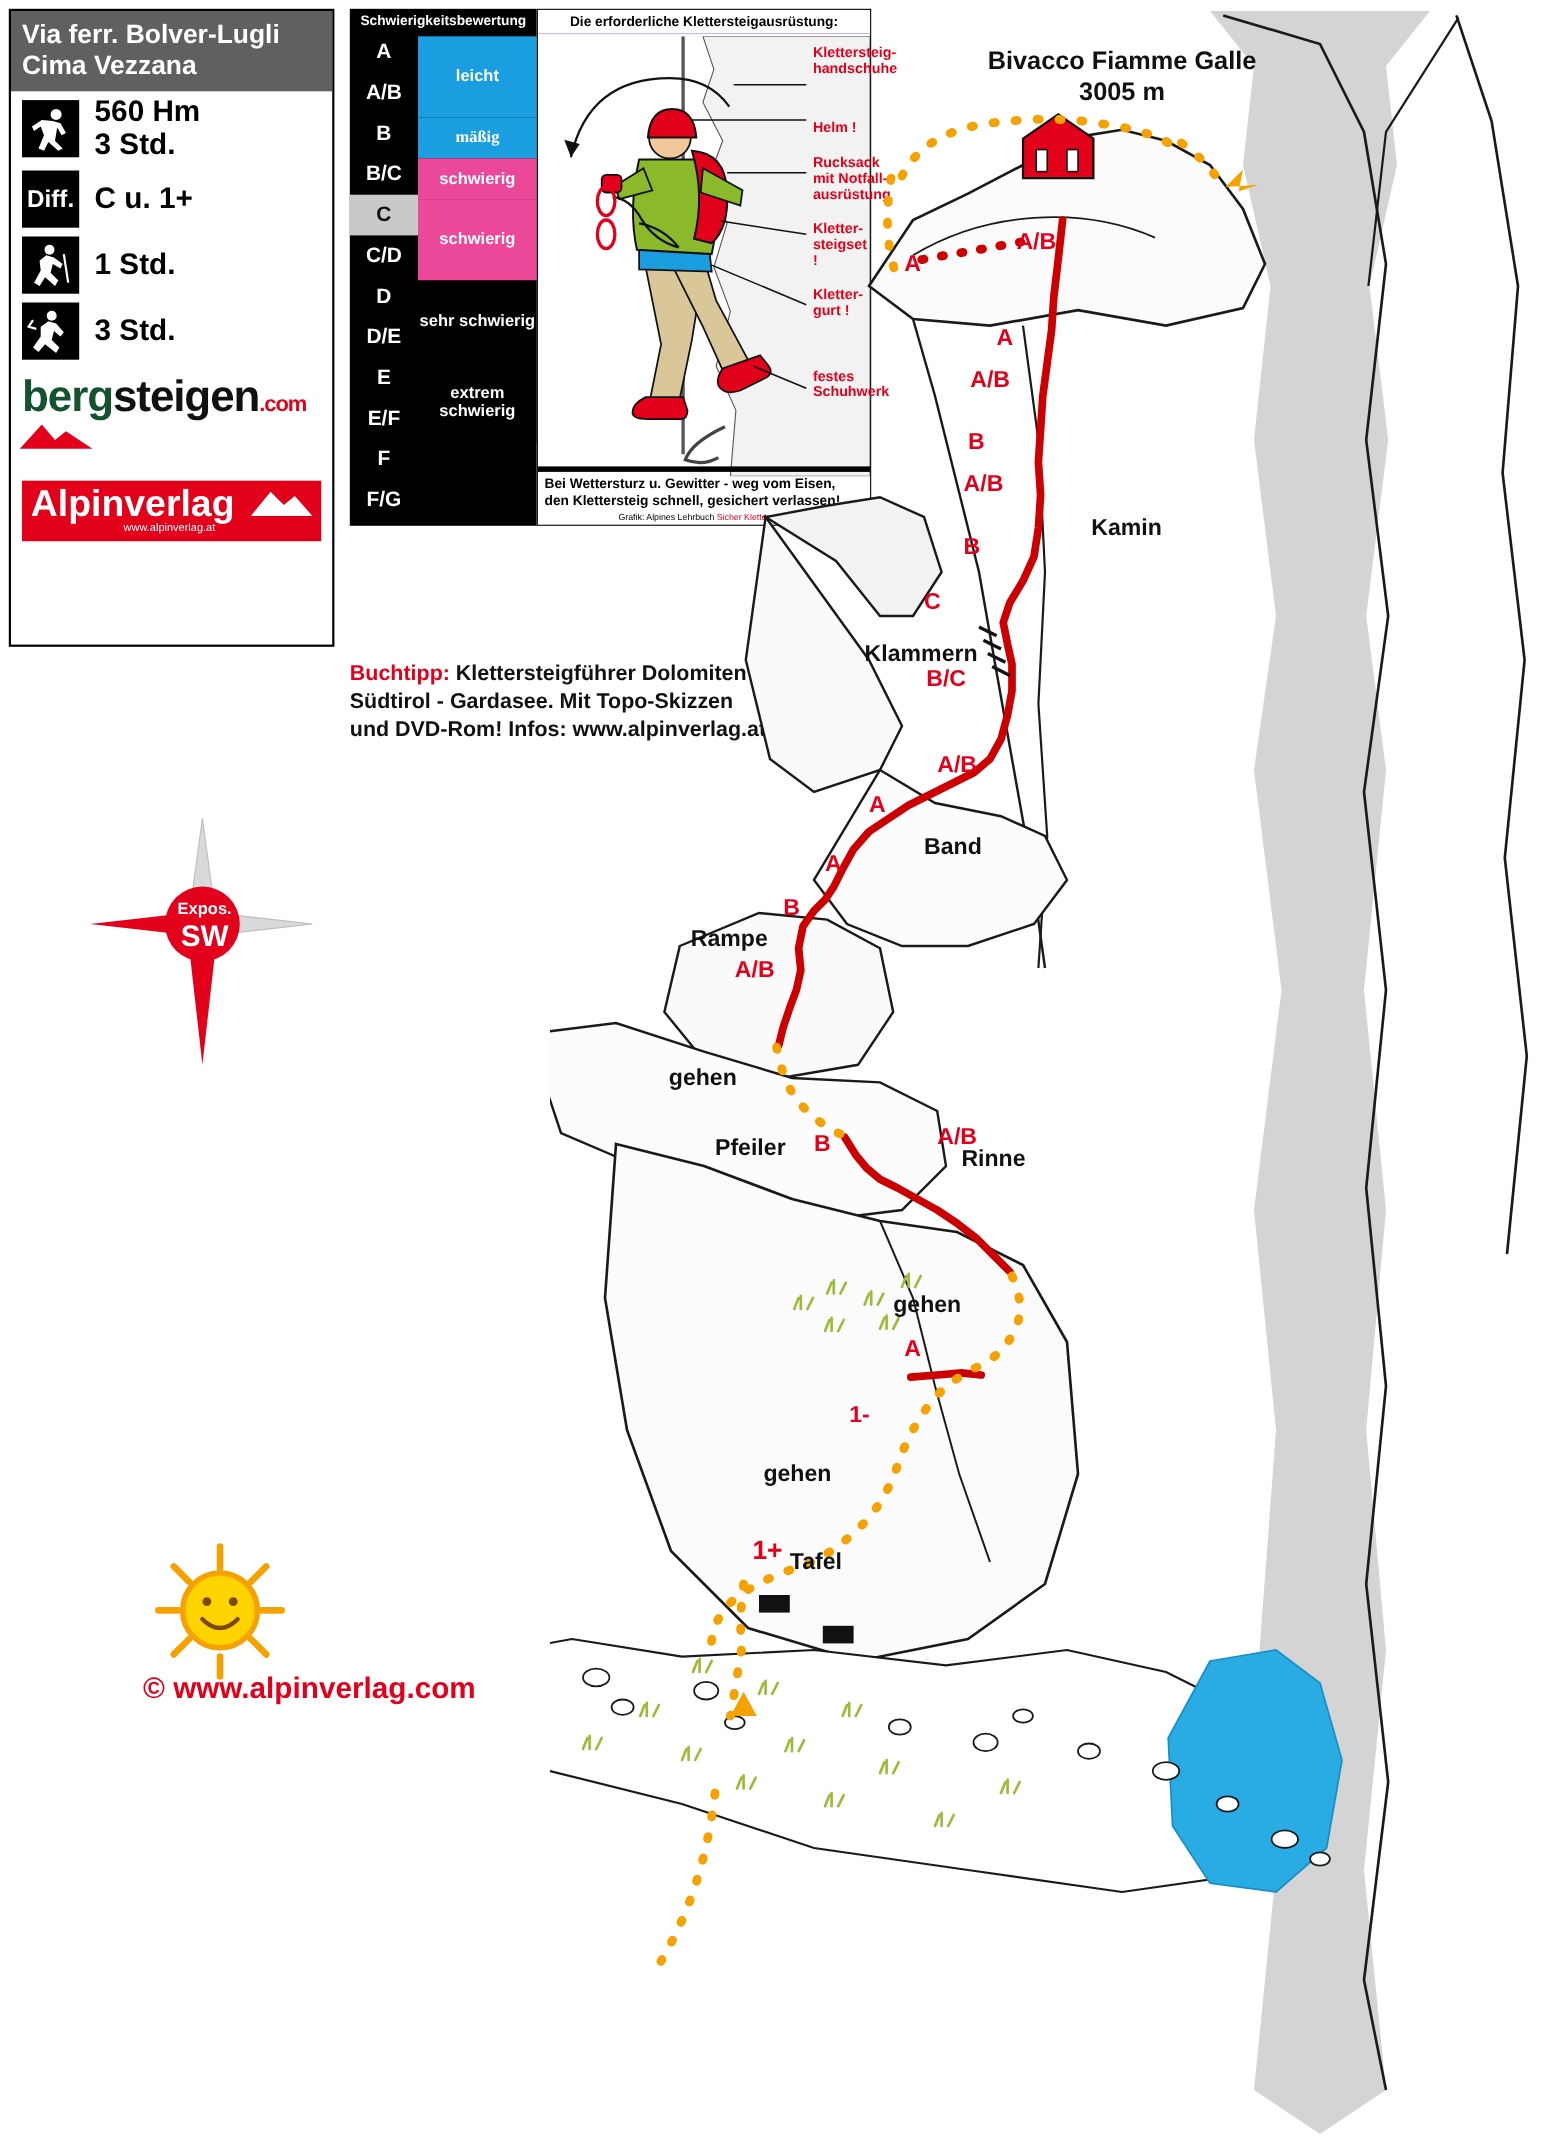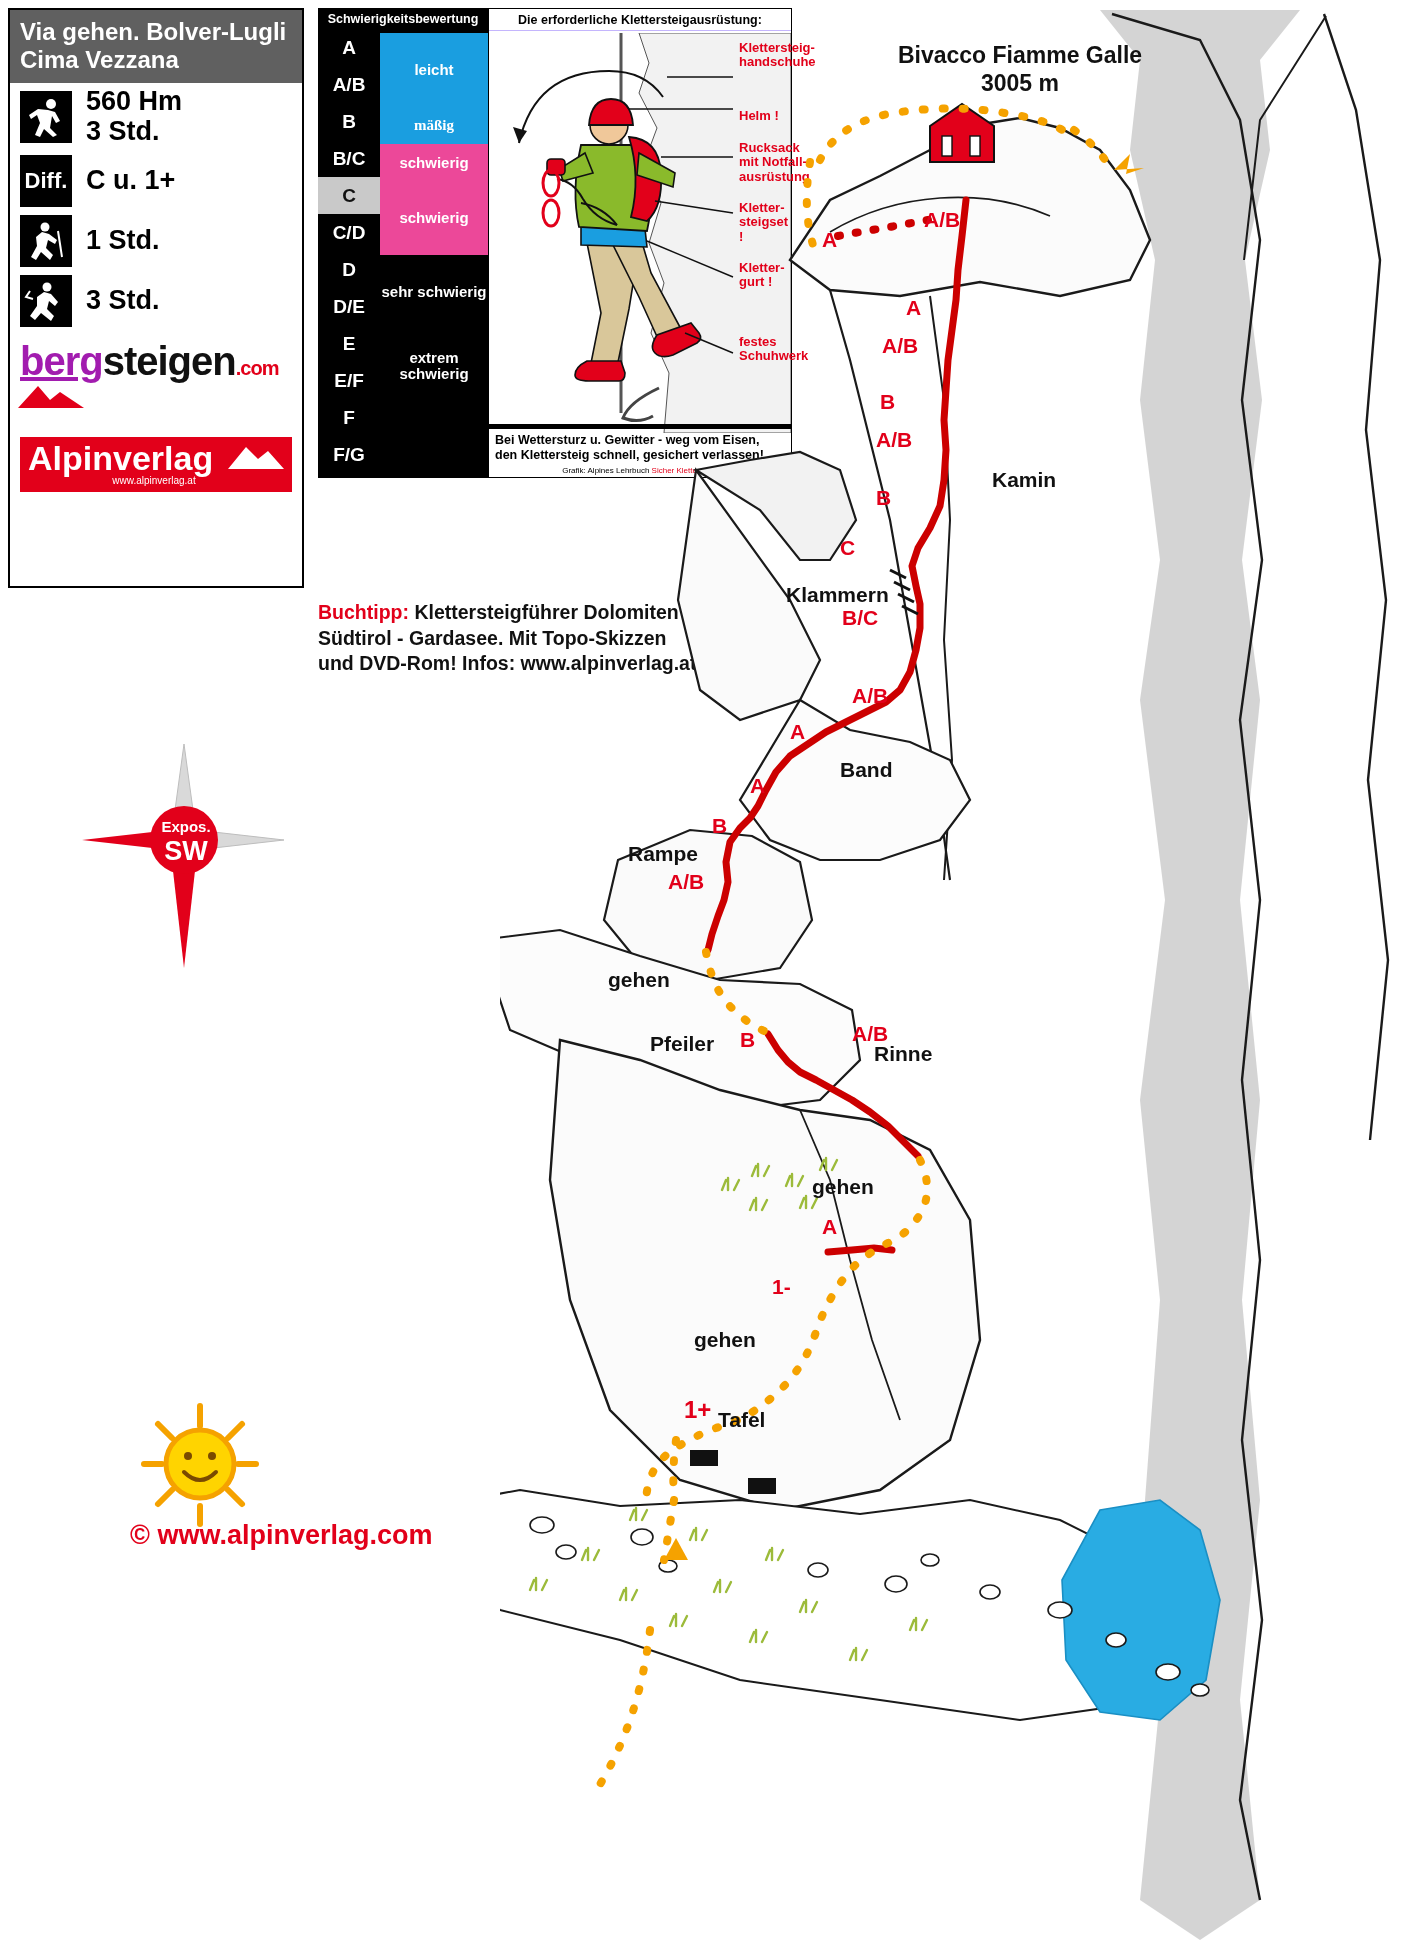--- a/index.html
+++ b/index.html
@@ -15,21 +15,21 @@
   #info-title{background:#606060;color:#fff;padding:8px 10px 10px 10px;font-weight:bold;font-size:24px;line-height:1.15;}
   .info-row{display:flex;align-items:center;padding:4px 10px;}
   .badge{width:52px;height:52px;background:#000;color:#fff;display:flex;align-items:center;justify-content:center;flex:0 0 auto;}
   .badge svg{display:block;}
   .badge-text{font-weight:bold;font-size:22px;color:#fff;}
   .info-val{margin-left:14px;font-size:27px;font-weight:bold;line-height:1.1;color:#000;}
   .info-val small{display:block;font-size:27px;font-weight:bold;}
 
   #logo-block{margin:8px 10px 0 10px;}
   #berg-logo{font-size:40px;font-weight:bold;letter-spacing:-1px;}
-  #berg-logo .b1{color:#a21caf;text-decoration:underline;}
+  #berg-logo .b1{color:#14532d;}
   #berg-logo .b2{color:#111;}
   #berg-logo .b3{color:#e2001a;font-size:20px;}
   #alpin-logo{margin-top:8px;background:#e2001a;color:#fff;padding:4px 12px 6px 8px;position:relative;}
   #alpin-logo .al-name{font-size:34px;font-weight:bold;line-height:1;}
   #alpin-logo .al-url{font-size:10px;text-align:center;}
 
   
   #scale-box{left:318px;top:8px;width:170px;height:470px;background:#000;box-sizing:border-box;}
   #scale-head{color:#fff;font-size:12.5px;font-weight:bold;text-align:center;padding:4px 0 3px 0;}
   .scale-row{display:flex;height:37px;}
@@ -66,21 +66,21 @@
   #topo{left:500px;top:0;width:922px;height:1953px;}
   .topo-label{position:absolute;font-size:21px;font-weight:bold;color:#111;white-space:nowrap;}
   .topo-grade{position:absolute;font-size:21px;font-weight:bold;color:#e2001a;white-space:nowrap;}
   #summit-label{position:absolute;left:360px;top:42px;width:320px;text-align:center;font-size:23px;font-weight:bold;color:#111;line-height:1.2;}
 </style>
 </head>
 <body>
 
 <div class="abs" id="info-box">
   <div id="info-title">
-    <div>Via gehen. Bolver-Lugli</div>
+    <div>Via ferr. Bolver-Lugli</div>
     <div>Cima Vezzana</div>
   </div>
 
   <div class="info-row">
     <div class="badge">
       <svg width="44" height="44" viewBox="0 0 44 44">
         <circle cx="27" cy="9" r="5" fill="#fff"></circle>
         <path d="M24 15 L31 17 L36 26 L32 28 L28 21 L26 33 L33 40 L29 42 L20 34 L16 42 L11 40 L16 28 L13 20 L7 24 L5 20 L14 14 Z" fill="#fff"></path>
       </svg>
     </div>

